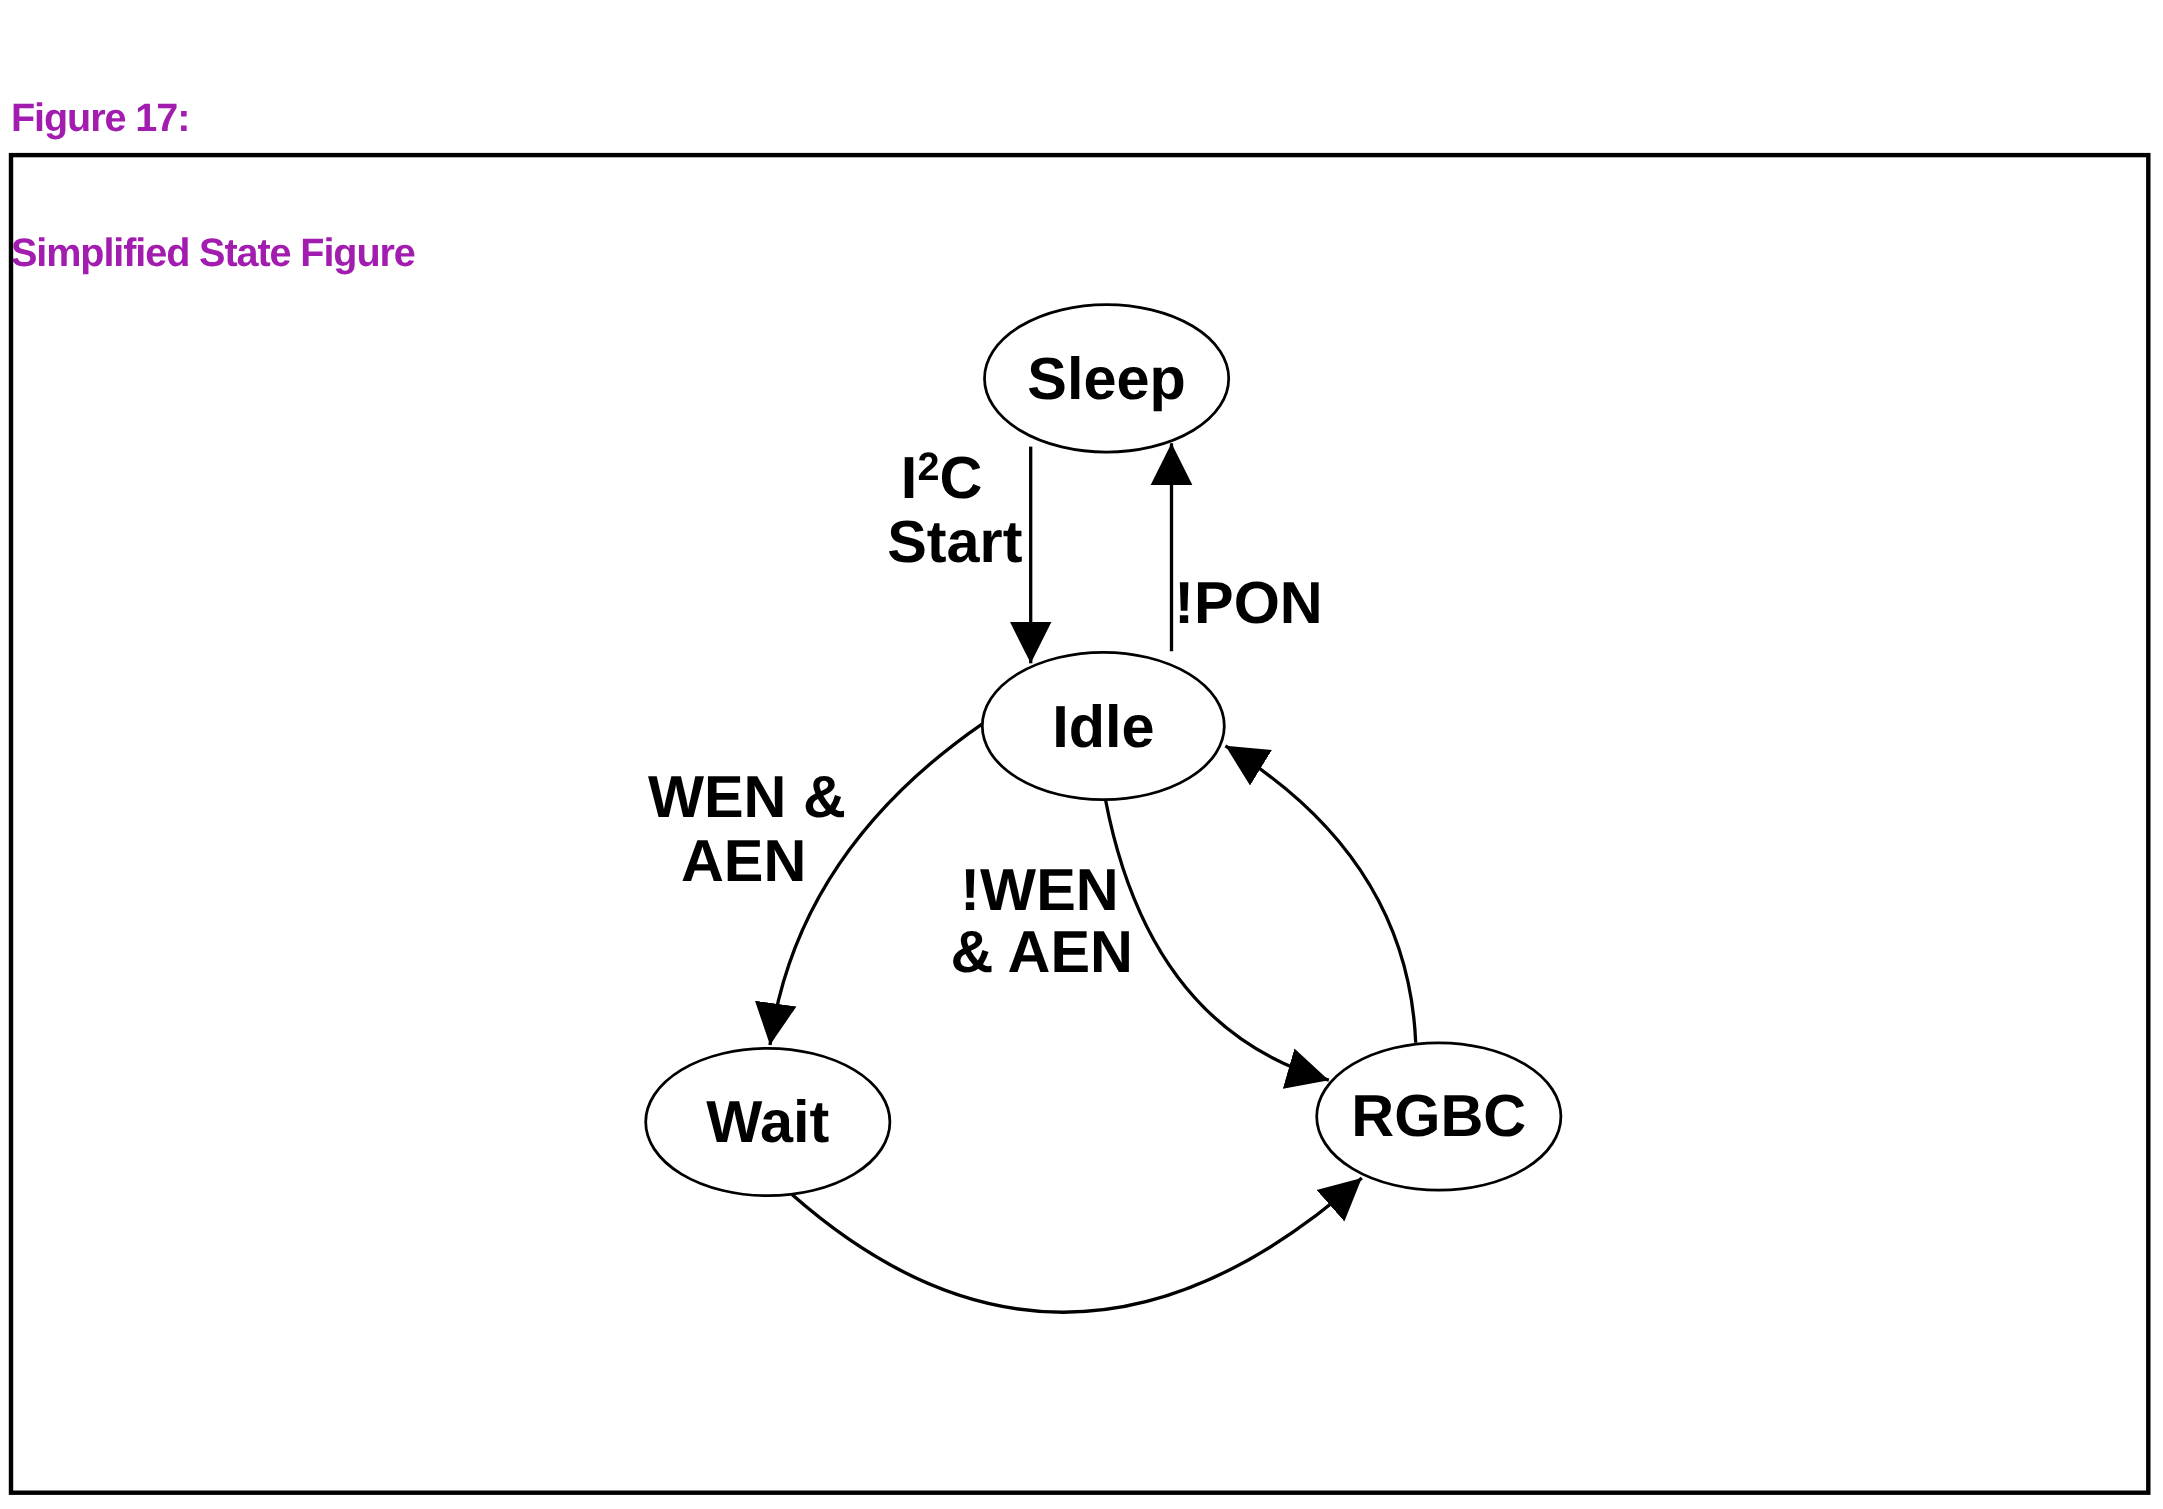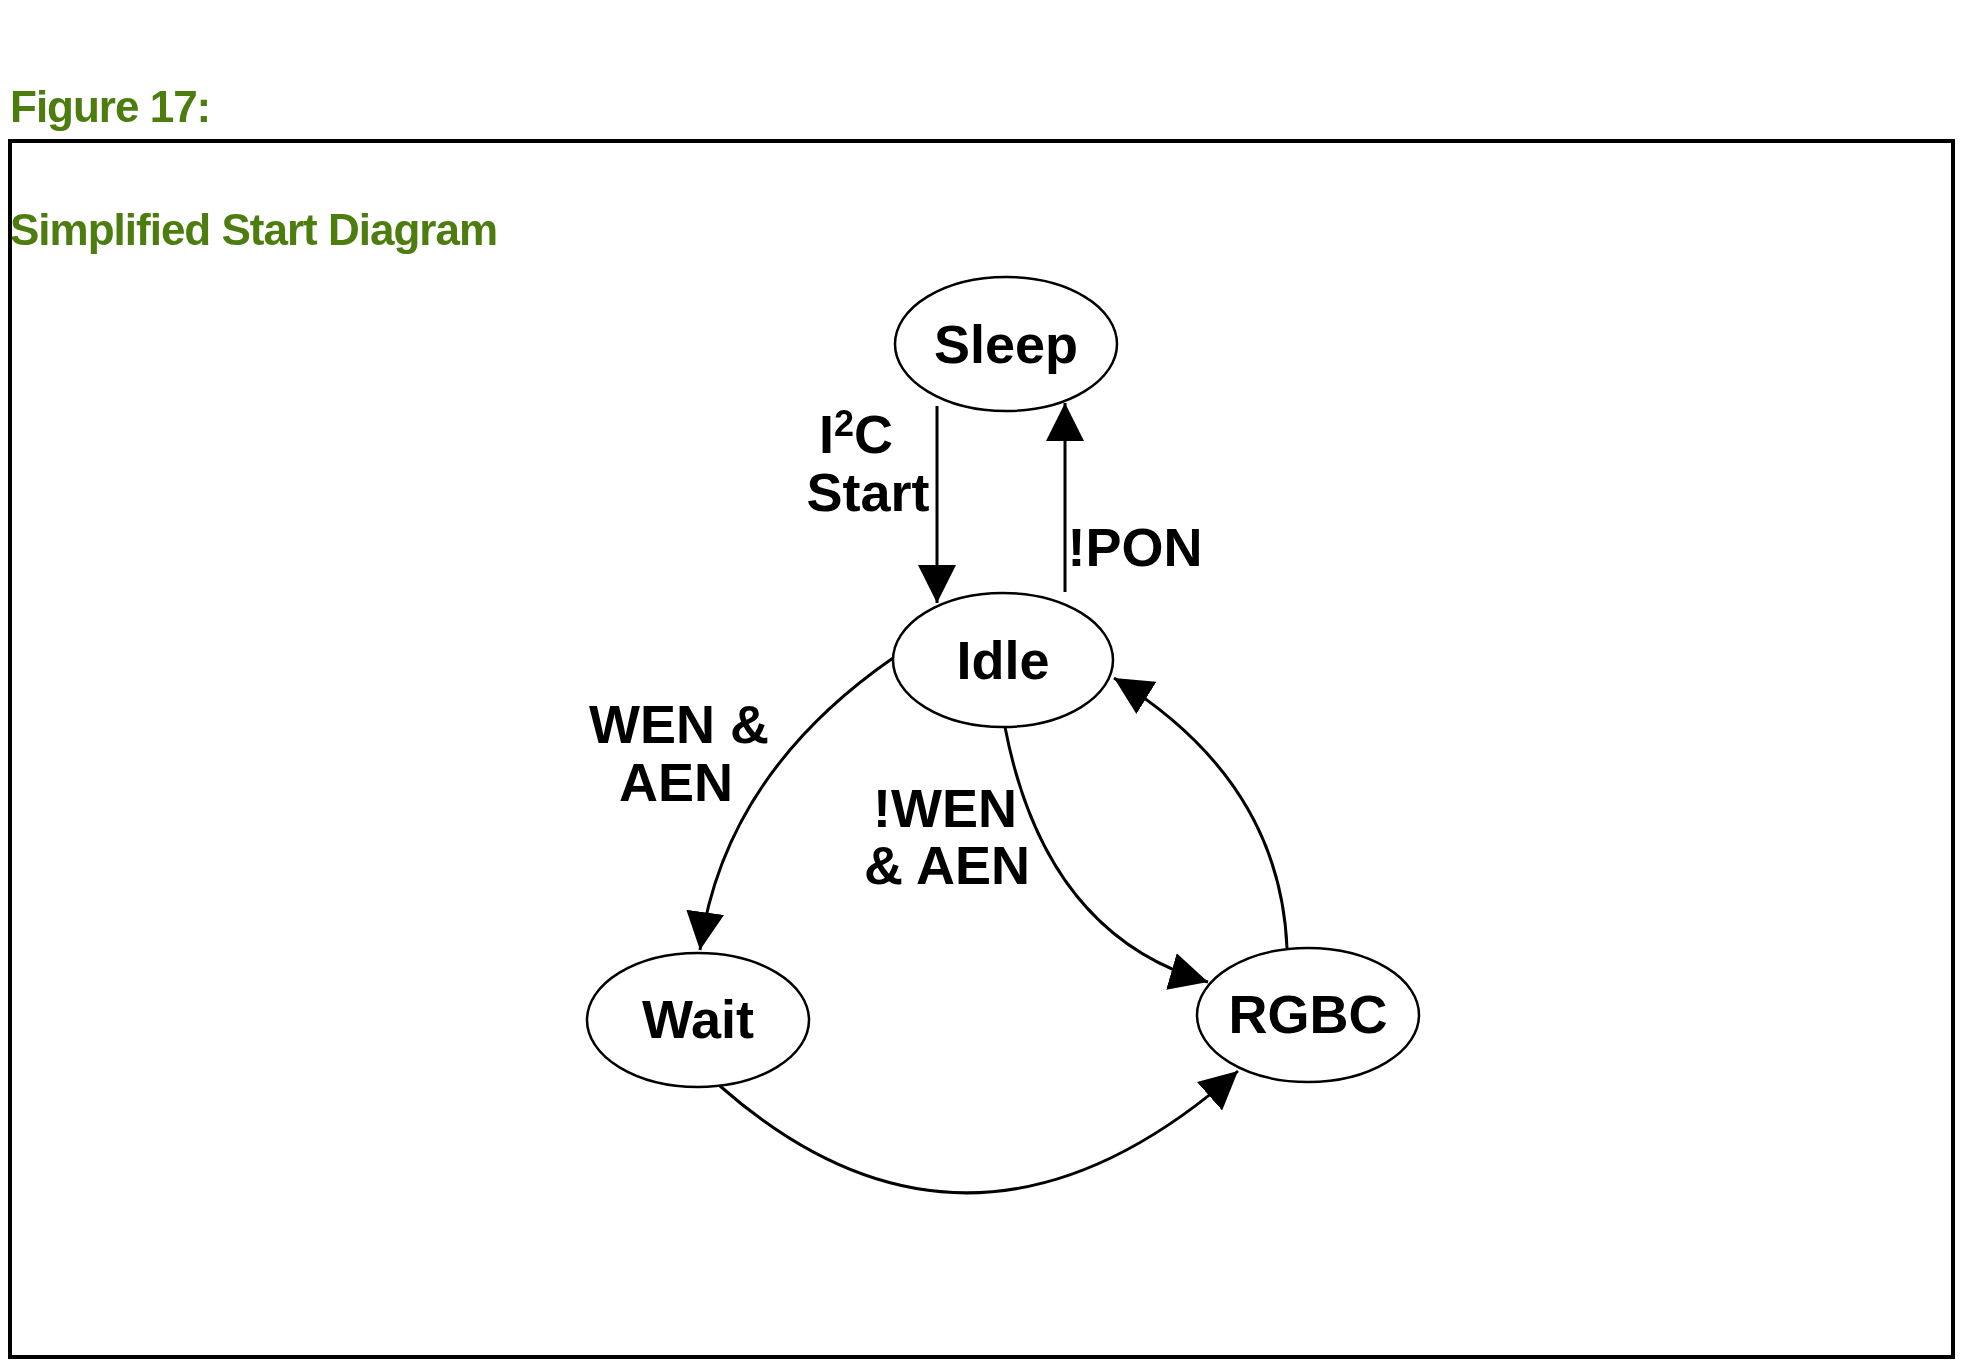--- a/index.html
+++ b/index.html
@@ -12,22 +12,22 @@
     width: 1966px;
     height: 1372px;
     background: #ffffff;
     font-family: "Liberation Sans", sans-serif;
     overflow: hidden;
   }
   .caption {
     position: absolute;
     left: 10px;
     top: 4px;
-    color: #4d7c0f;
-    font-size: 44px;
+    color: #a21caf;
+    font-size: 36px;
     font-weight: bold;
     line-height: 41px;
     letter-spacing: -1px;
     white-space: pre;
   }
   .diagram-svg {
     position: absolute;
     left: 0;
     top: 0;
   }
@@ -40,21 +40,21 @@
   .edge-label  { font-size: 54px; }
   .sup { font-size: 36px; }
 </style>
 </head>
 <body>
 
 <div class="page">
 
   <div class="caption">
     <div>Figure 17:</div>
-    <div>Simplified Start Diagram</div>
+    <div>Simplified State Figure</div>
   </div>
 
   <svg class="diagram-svg" width="1966" height="1372" viewBox="0 0 1966 1372" xmlns="http://www.w3.org/2000/svg">
 
     <defs>
       <marker id="ah" viewBox="0 0 10 10" refX="10" refY="5" markerUnits="userSpaceOnUse" markerWidth="38" markerHeight="40" orient="auto">
         <polygon points="0,0 10,5 0,10" fill="#000000"></polygon>
       </marker>
     </defs>
 

